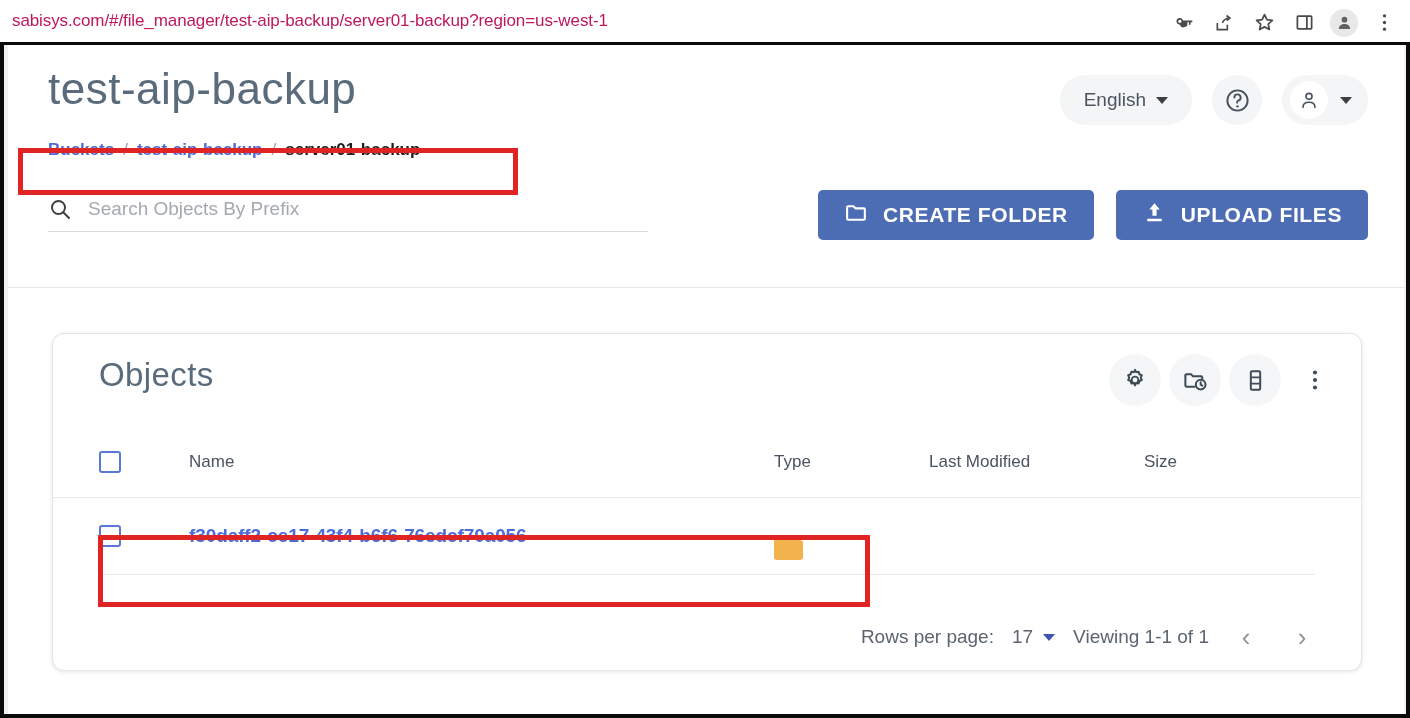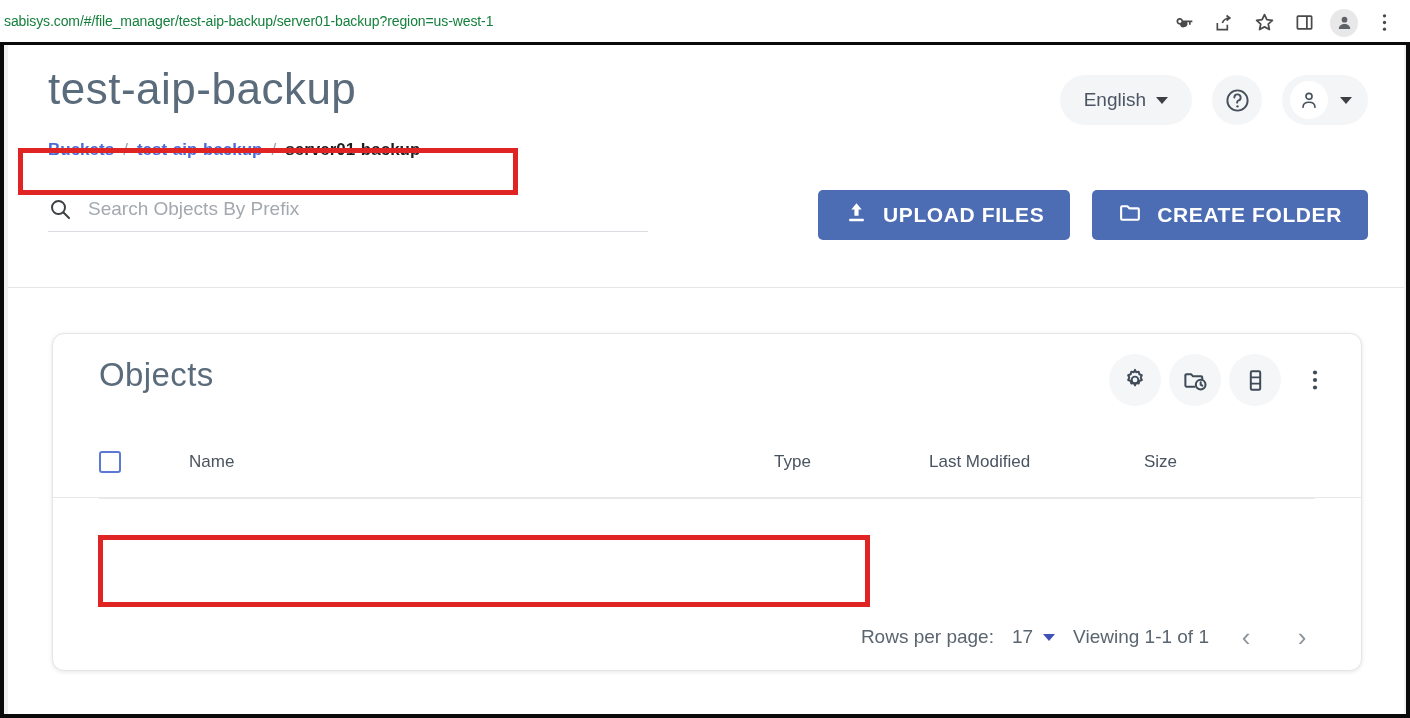--- a/index.html
+++ b/index.html
@@ -27,24 +27,24 @@
     left: 0; top: 0;
     width: 1410px;
     height: 45px;
     background: #ffffff;
     border-bottom: 3px solid #0a0a0a;
     box-sizing: border-box;
     display: flex;
     align-items: center;
   }
   .url-text {
-    font-size: 14px;
-    color: #15803d;
+    font-size: 17px;
+    color: #be185d;
     letter-spacing: -0.1px;
-    padding-left: 4px;
+    padding-left: 12px;
     white-space: nowrap;
   }
   .chrome-icons {
     position: absolute;
     right: 6px;
     top: 0;
     height: 45px;
     display: flex;
     align-items: center;
     gap: 0px;
@@ -486,34 +486,34 @@
               <circle cx="10.5" cy="10.5" r="6.5"></circle>
                 <path d="M15.5 15.5L21 21" stroke-linecap="round"></path>
             </svg>
           </span>
           <input class="search-input" type="text" placeholder="Search Objects By Prefix" style="">
         </div>
 
         <div class="cta-row">
           <button class="cta">
             <span>
+              <svg width="25" height="25" viewBox="0 0 24 24" fill="none" stroke="currentColor" stroke-width="2">
+                <path d="M3 7a1 1 0 0 1 1-1h5l2 2h8a1 1 0 0 1 1 1v9a1 1 0 0 1-1 1H4a1 1 0 0 1-1-1z"></path>
+              </svg>
+            </span>
+            <span>CREATE FOLDER</span>
+          </button>
+          <button class="cta">
+            <span>
               <svg width="25" height="25" viewBox="0 0 24 24" fill="currentColor">
                 <path d="M12 3l5 6h-3v6h-4V9H7z"></path>
                   <rect x="5" y="18" width="14" height="2.4" rx="0.6"></rect>
               </svg>
             </span>
             <span>UPLOAD FILES</span>
-          </button>
-          <button class="cta">
-            <span>
-              <svg width="25" height="25" viewBox="0 0 24 24" fill="none" stroke="currentColor" stroke-width="2">
-                <path d="M3 7a1 1 0 0 1 1-1h5l2 2h8a1 1 0 0 1 1 1v9a1 1 0 0 1-1 1H4a1 1 0 0 1-1-1z"></path>
-              </svg>
-            </span>
-            <span>CREATE FOLDER</span>
           </button>
         </div>
       </div>
 
       <div class="card">
         <div class="card-head">
           <div class="card-title">Objects</div>
           <div class="card-tools">
             <div class="tool-btn">
               <svg width="26" height="26" viewBox="0 0 24 24" fill="none" stroke="currentColor" stroke-width="1.8">
@@ -550,20 +550,33 @@
           <div class="trow thead">
             <div class="cell-check">
               <div class="chk"></div>
             </div>
             <div class="cell-name th">Name</div>
             <div class="cell-type th">Type</div>
             <div class="cell-mod th">Last Modified</div>
             <div class="cell-size th">Size</div>
           </div>
 
+          <div class="trow">
+            <div class="cell-check">
+              <div class="chk"></div>
+            </div>
+            <div class="cell-name">
+              <span class="obj-name">f30daff2-ce17-43f4-b6f6-76edcf70a056</span>
+            </div>
+            <div class="cell-type">
+              <span class="folder-ico"></span>
+            </div>
+            <div class="cell-mod"></div>
+            <div class="cell-size"></div>
+          </div>
           <div class="row-divider"></div>
         </div>
 
         <div class="pager">
           <span>Rows per page:</span>
           <span class="rpp-val">
             <span>17</span>
             <span class="caret-blue"></span>
           </span>
           <span>Viewing 1-1 of 1</span>

